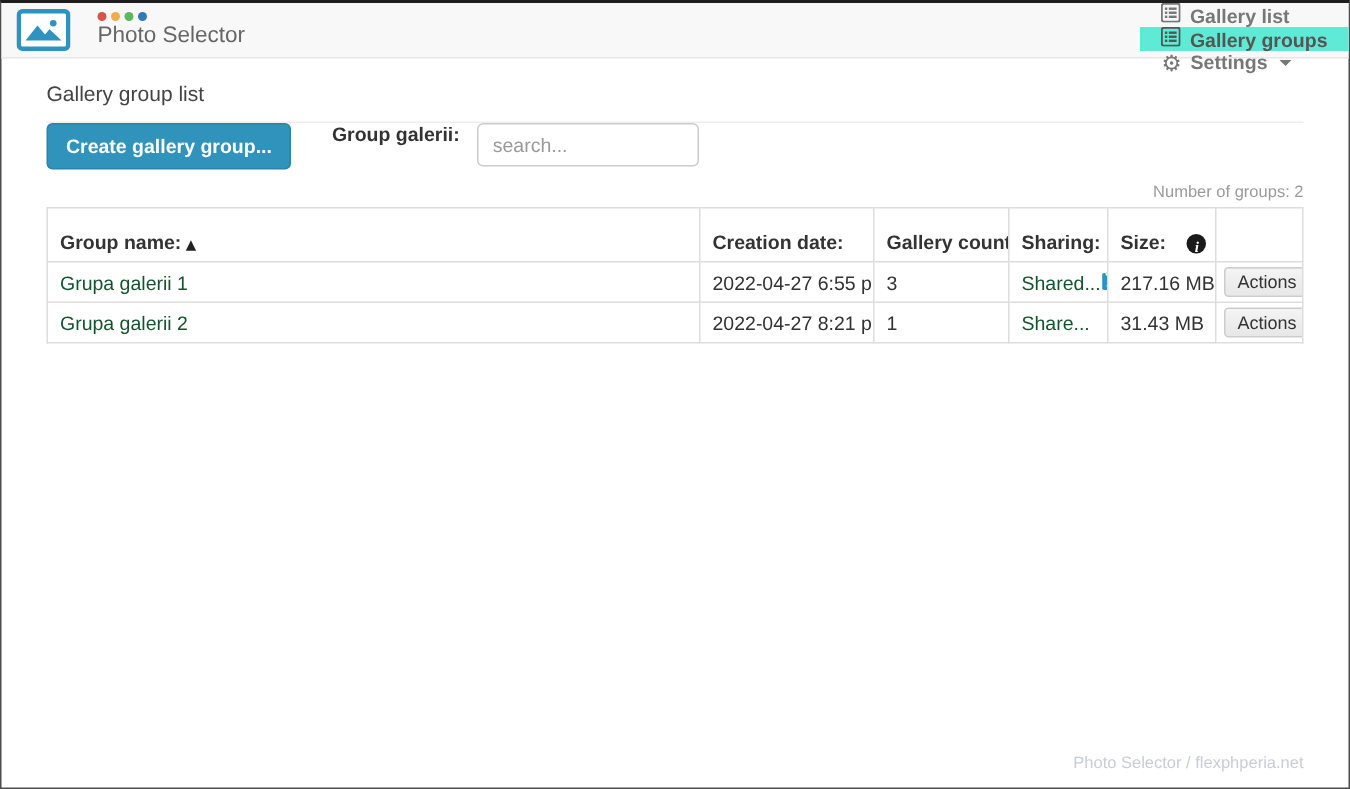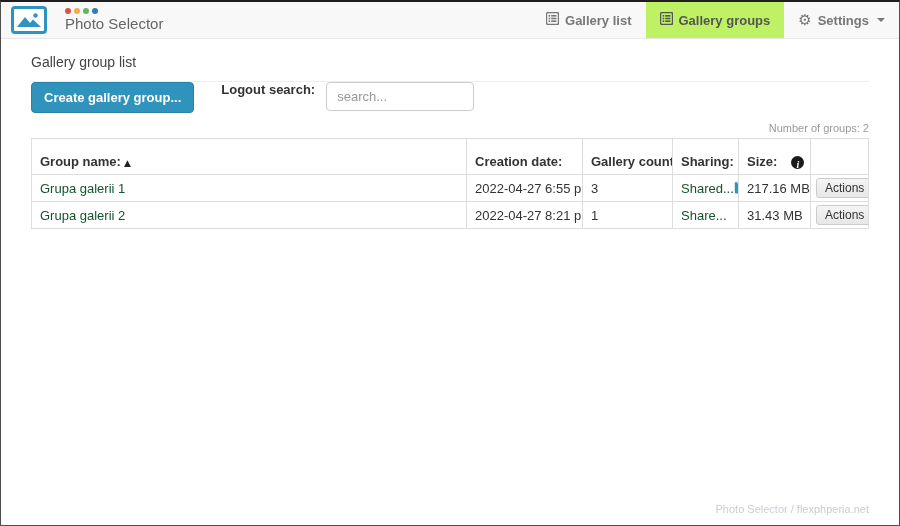--- a/index.html
+++ b/index.html
@@ -16,26 +16,26 @@
   .navbar {
     height:37px; background:#f8f8f8; border-bottom:1px solid #e7e7e7;
     display:flex; justify-content:space-between; align-items:stretch;
   }
   .brand { display:flex; align-items:center; gap:8px; padding-left:10px; text-decoration:none; cursor:pointer; }
   .brand-icon { display:flex; }
   .brand-col { display:flex; flex-direction:column; justify-content:center;margin-left:10px; }
   .dots { display:flex; gap:3px; margin-bottom:2px; }
   .dot { width:6px; height:6px; border-radius:50%; }
   .brand-name { font-size:15px; color:#666; line-height:16px; }
-  .nav { display:flex; }
+  .nav { display:flex;flex-direction:column; }
   .nav-item {
     display:flex; align-items:center; gap:6px; padding:0 14px;
     font-size:13px; font-weight:600; color:#777; text-decoration:none; cursor:pointer;
   }
-  .nav-item.active { background:#bef264; color:#555; }
+  .nav-item.active { background:#5eead4; color:#555; }
   .icon-gear { font-family:"DejaVu Sans", sans-serif; font-size:15px; line-height:14px; }
   .icon-power {
     position:relative; display:inline-block; width:11px; height:11px;
     border:2px solid #777; border-radius:50%; margin-right:1px;
   }
   .icon-power::before {
     content:""; position:absolute; top:-4px; left:50%; transform:translateX(-50%);
     width:4px; height:4px; background:#f8f8f8;
   }
   .icon-power::after {
@@ -155,21 +155,21 @@
         <span class="caret"></span>
       </a>
     </nav>
   </header>
 
   <main class="main">
     <h1 class="page-title">Gallery group list</h1>
 
     <div class="toolbar">
       <button class="btn-create">Create gallery group...</button>
-      <span class="search-label">Logout search:</span>
+      <span class="search-label">Group galerii:</span>
       <input class="search-input" type="text" placeholder="search..." style="">
     </div>
 
     <div class="count-text">Number of groups: 2</div>
 
     <table>
       <thead>
         <tr>
           <th>
             <span>Group name:</span><span class="sort-arrow">▲</span>

